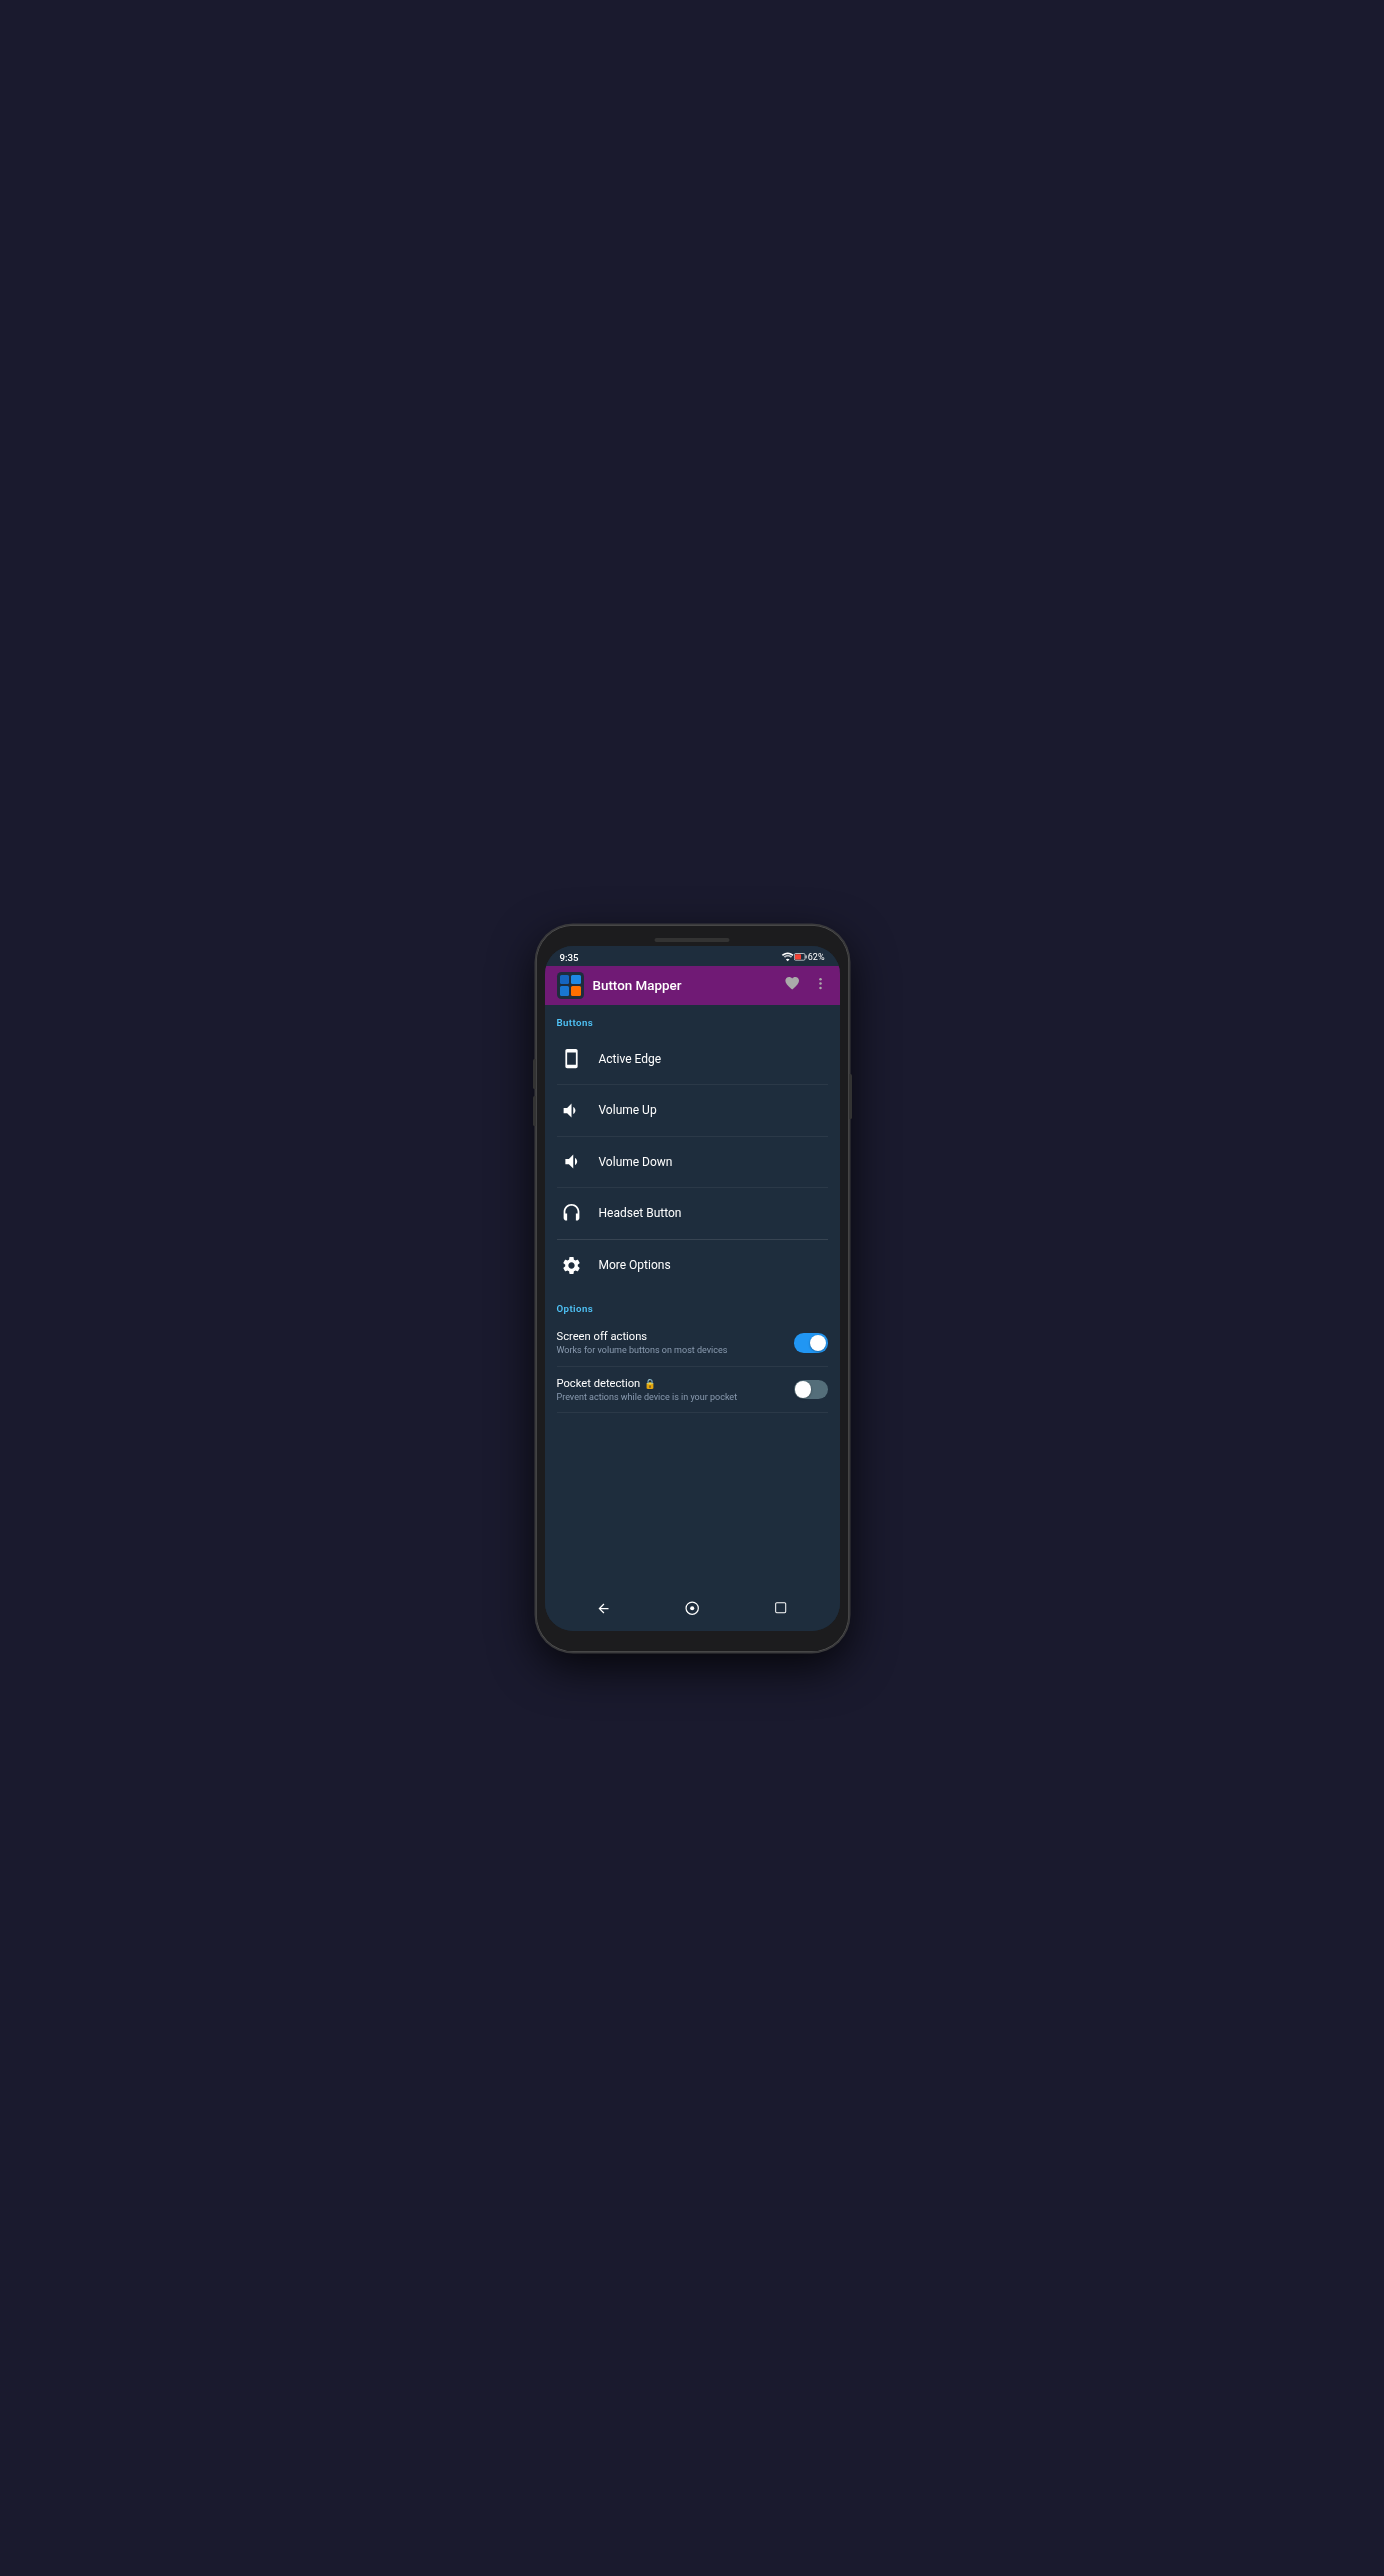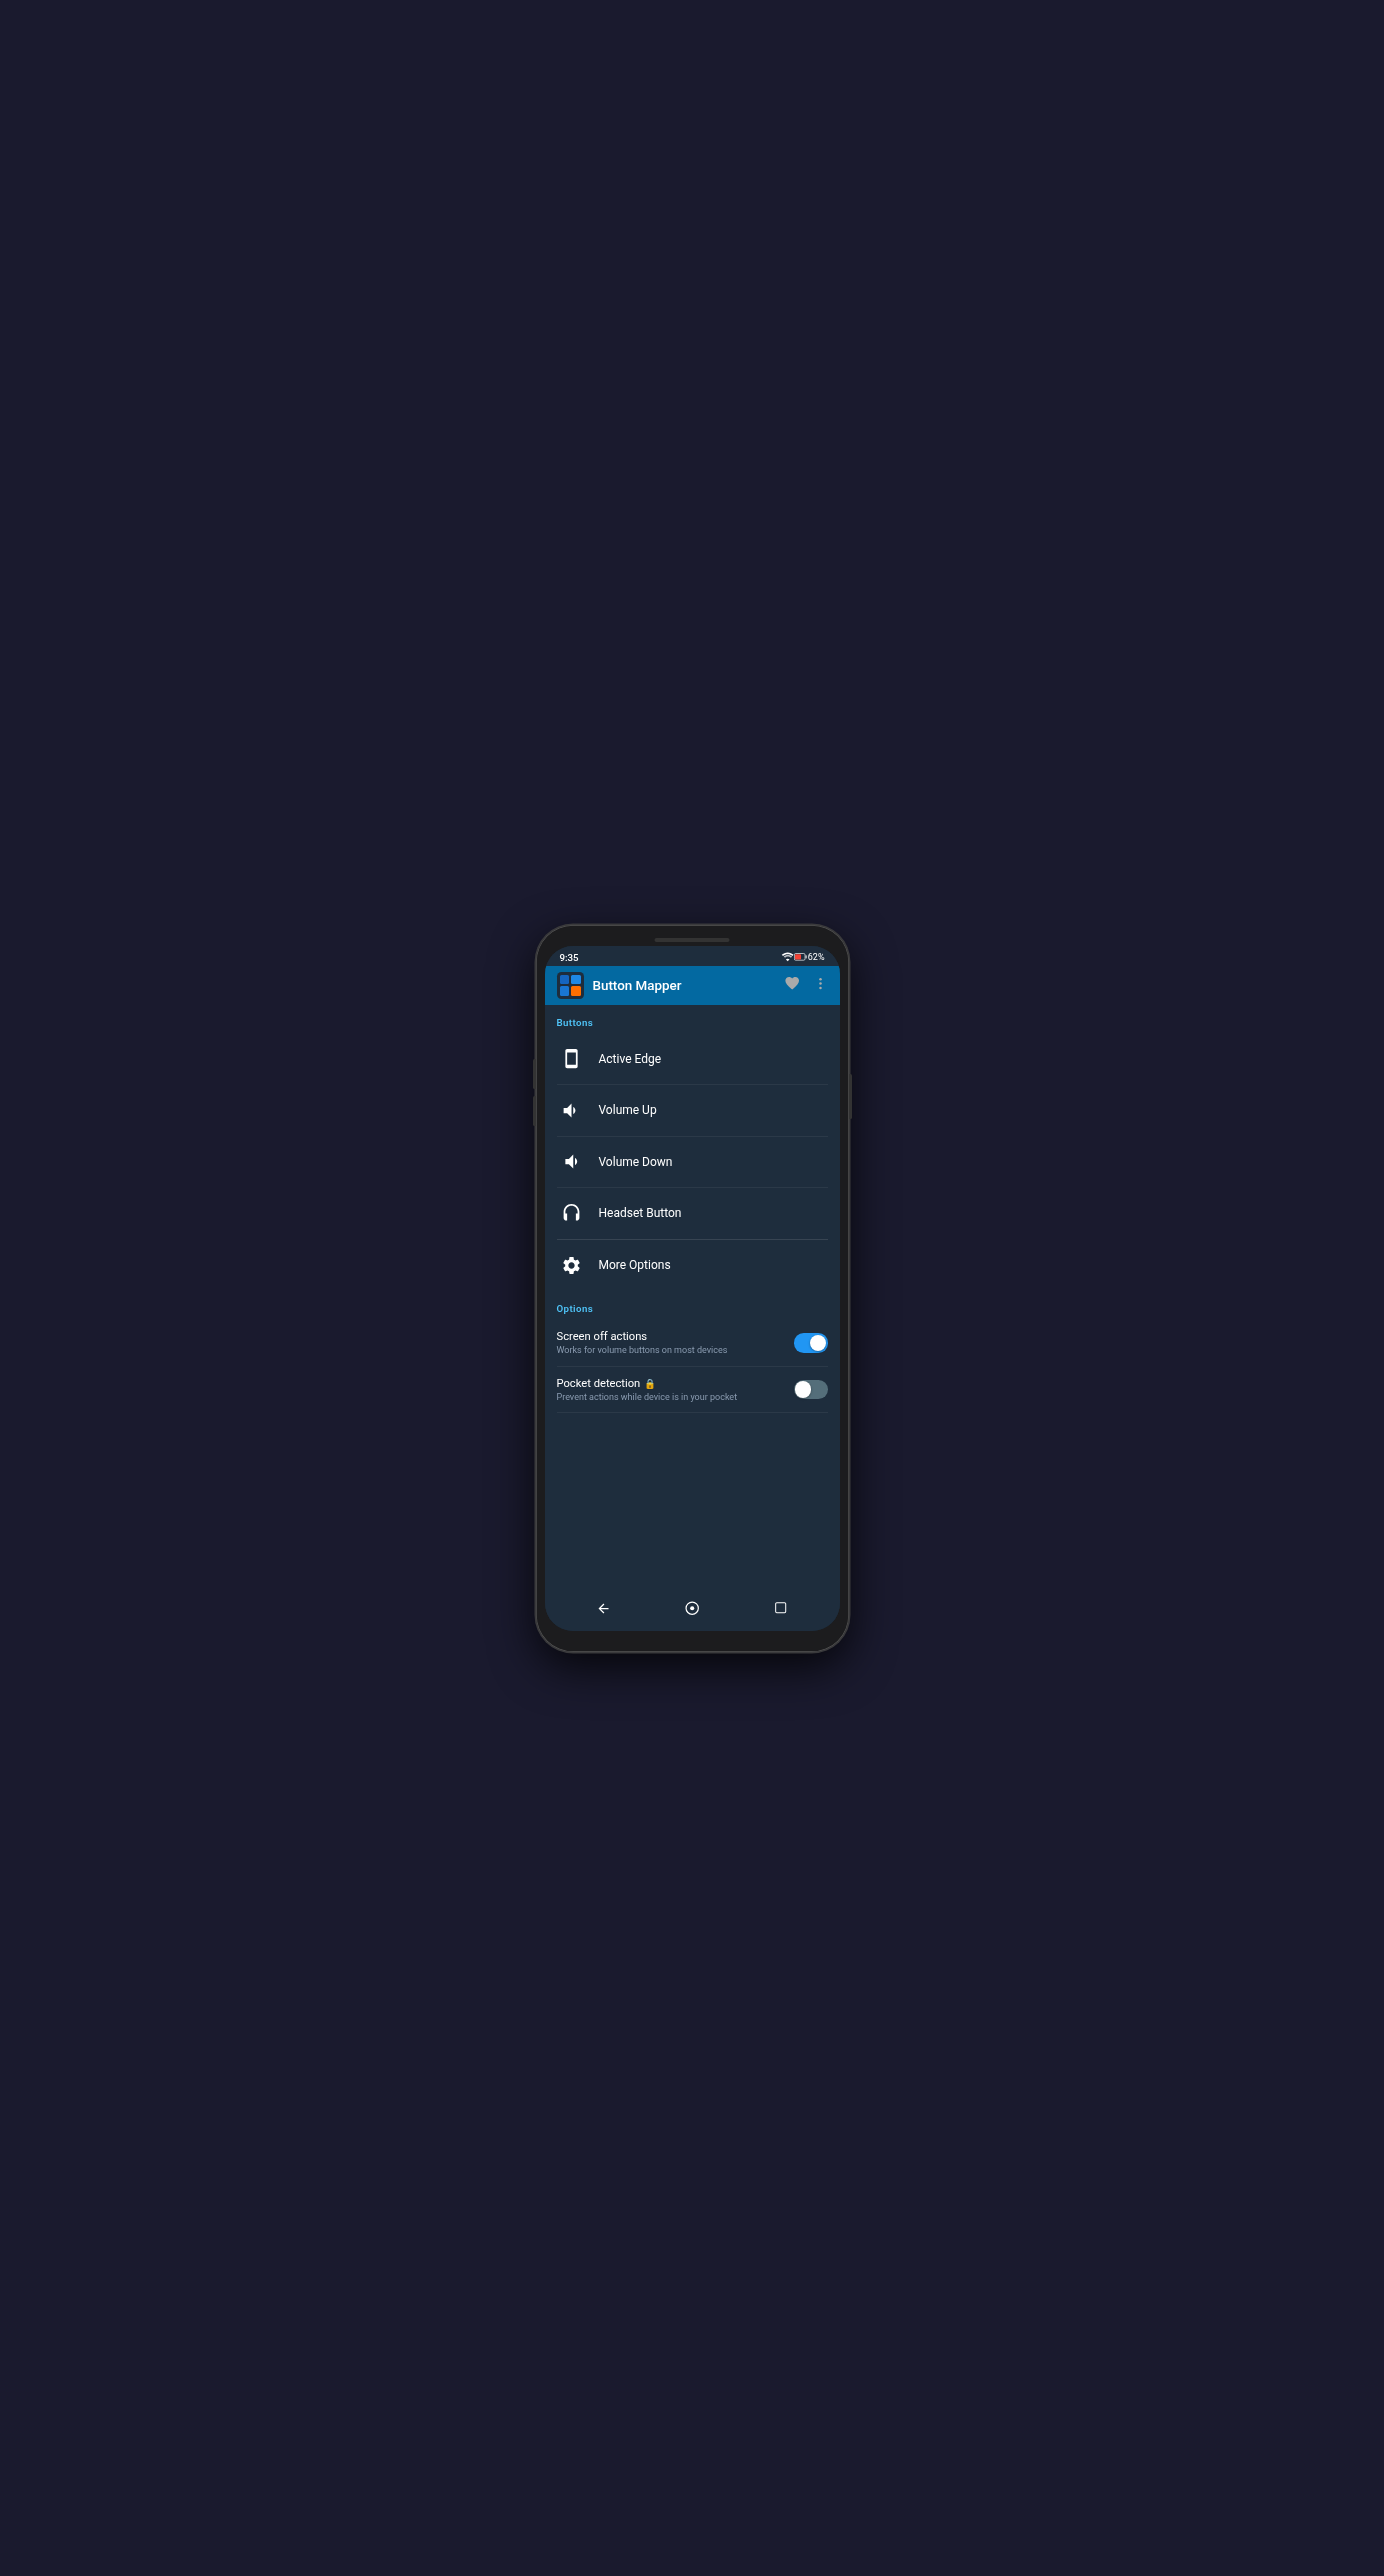--- a/index.html
+++ b/index.html
@@ -111,21 +111,21 @@
     .battery-text {
       color: white;
       font-size: 9px;
     }
 
     
     .app-bar {
       display: flex;
       align-items: center;
       padding: 6px 12px;
-      background: #0369a1;
+      background: #701a75;
     }
 
     .app-logo {
       width: 27px;
       height: 27px;
       border-radius: 4.5px;
       background: #1e2d3d;
       display: flex;
       align-items: center;
       justify-content: center;

